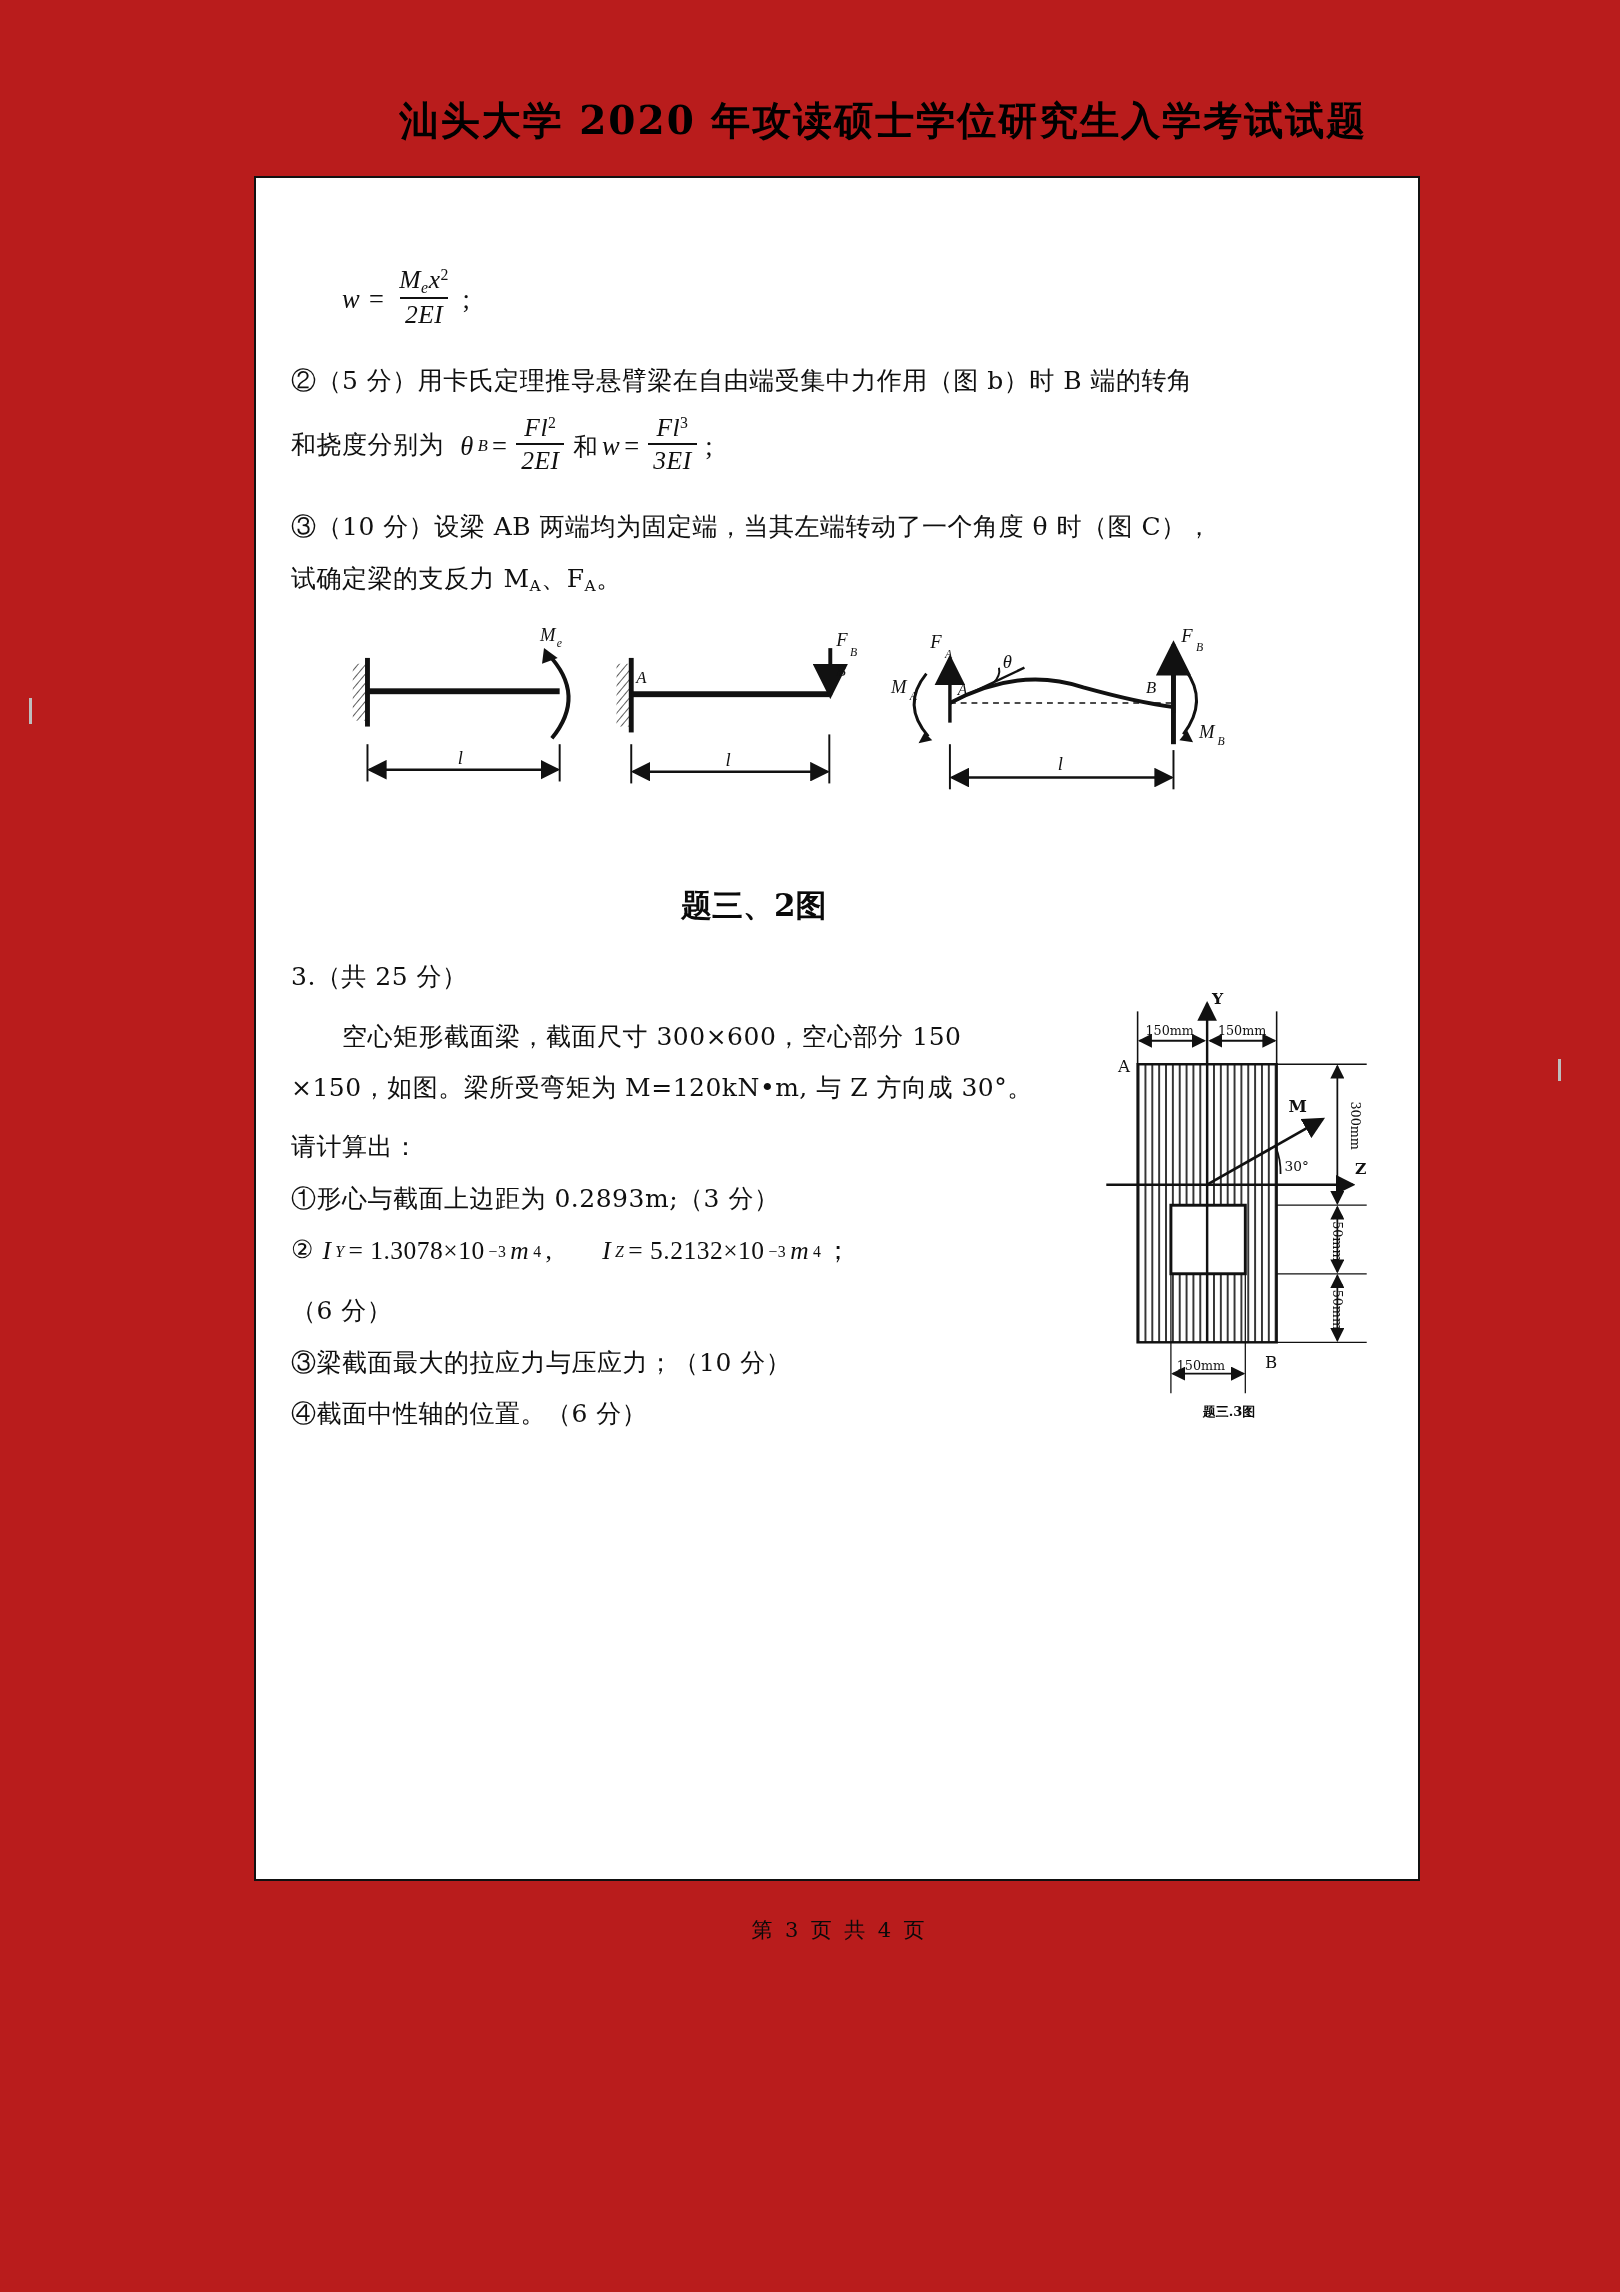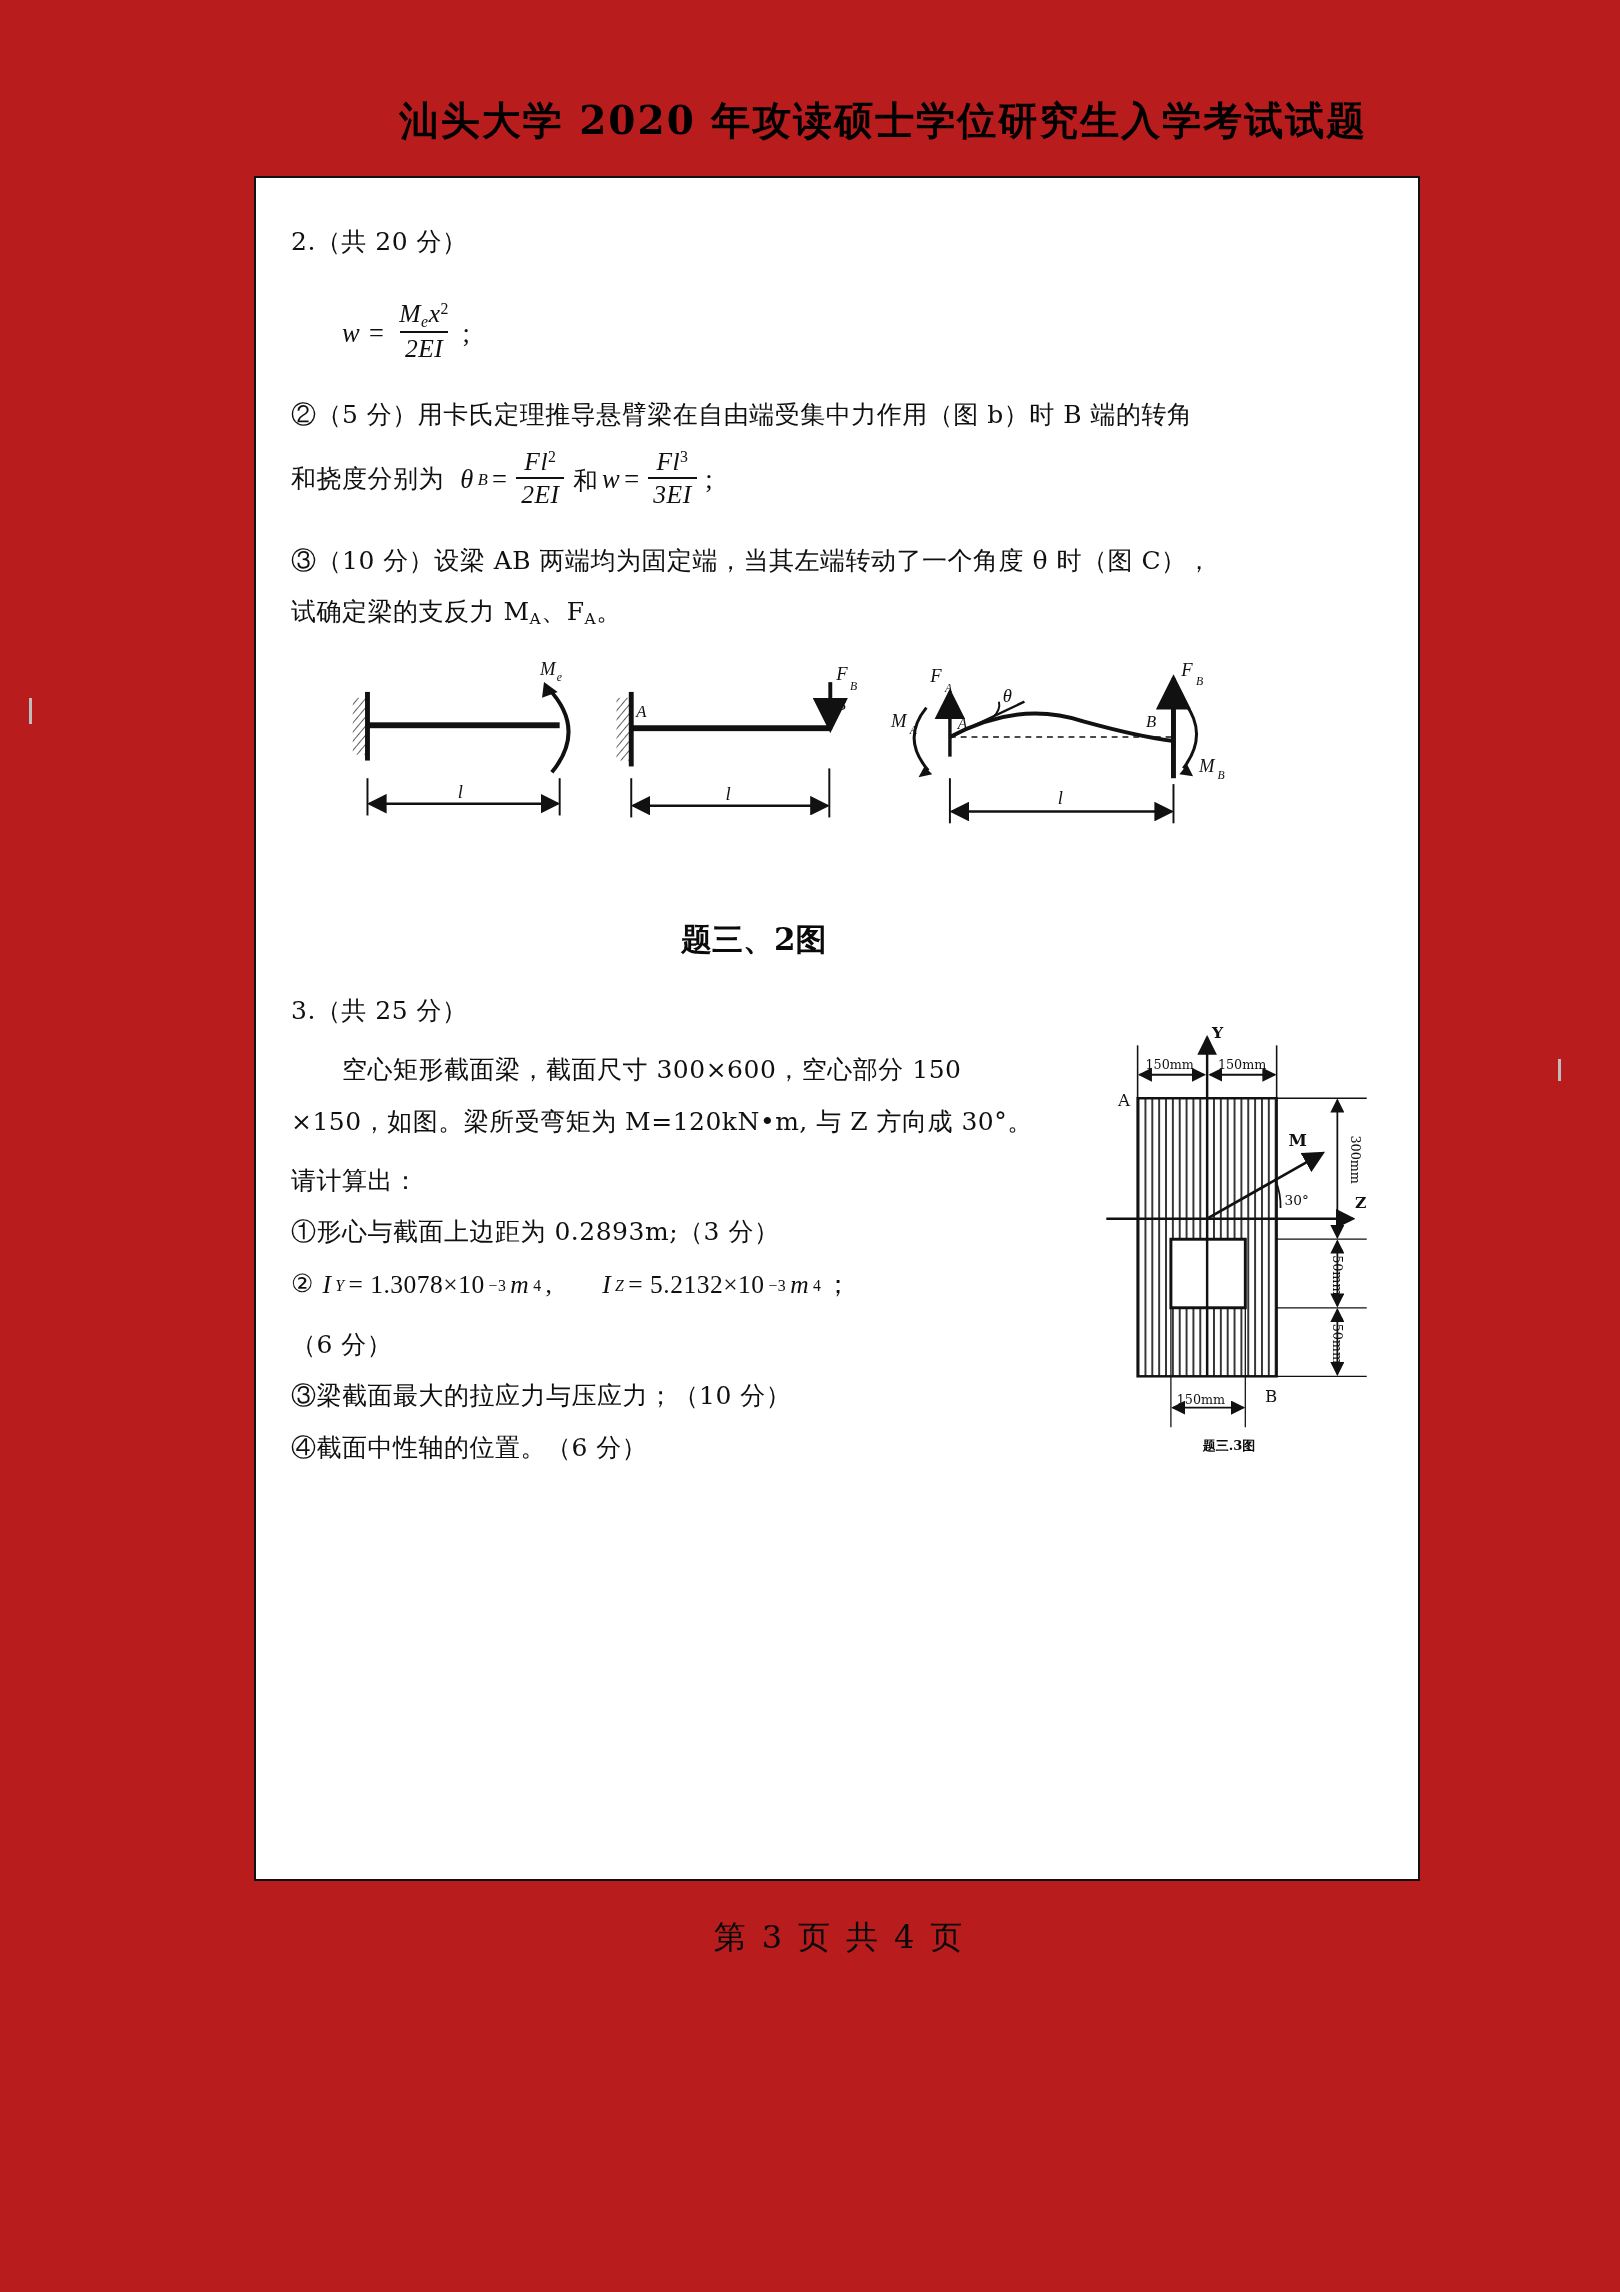--- a/index.html
+++ b/index.html
@@ -144,42 +144,41 @@
   }
   .narrow { max-width: 814px; white-space: normal; }
   
   .footer {
     position: absolute;
     left: 0;
     top: 1916px;
     width: 1620px;
     text-align: center;
     font-family: "DejaVu Serif", serif;
-    font-size: 32px;
+    font-size: 21px;
     letter-spacing: 2.9px;
     padding-left: 59px;
     box-sizing: border-box;
   }
   
   .speck { position: absolute; background: #bdbdbd; }
 </style>
 </head>
 <body>
 
 <div class="page">
 
   <div class="doc-title">汕头大学 2020 年攻读硕士学位研究生入学考试试题</div>
 
   <div class="speck" style="left:29px;top:698px;width:2.9px;height:25.5px;"></div>
   <div class="speck" style="left:1558px;top:1059px;width:2.9px;height:21.6px;"></div>
 
   <div class="frame">
     <div class="inner">
 
-      <div class="line">2.（共 20 分）</div>
       <div class="gap-md"></div>
 
       <div class="gap-sm"></div>
 
       <div class="line indent">
         <span class="math">
           <span>w =</span>
           <span class="frac">
             <span class="num"><span>M</span><sub class="v">e</sub><span>x</span><sup class="v">2</sup></span>
             <span class="den">2EI</span>

